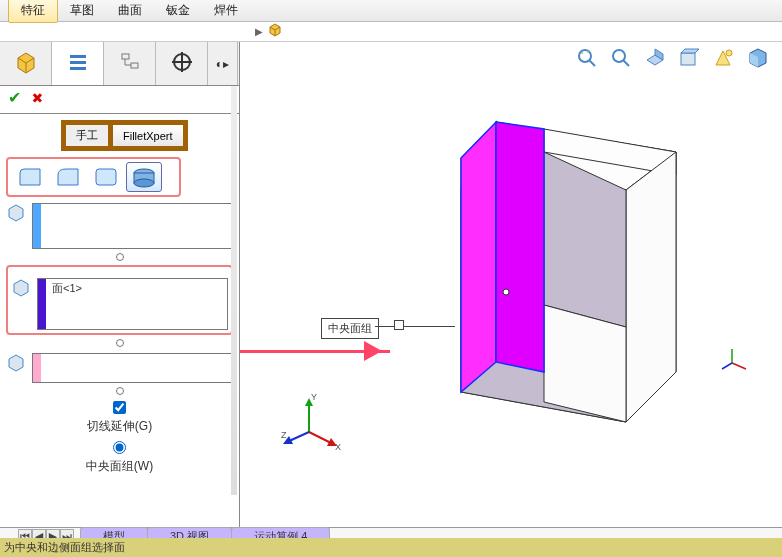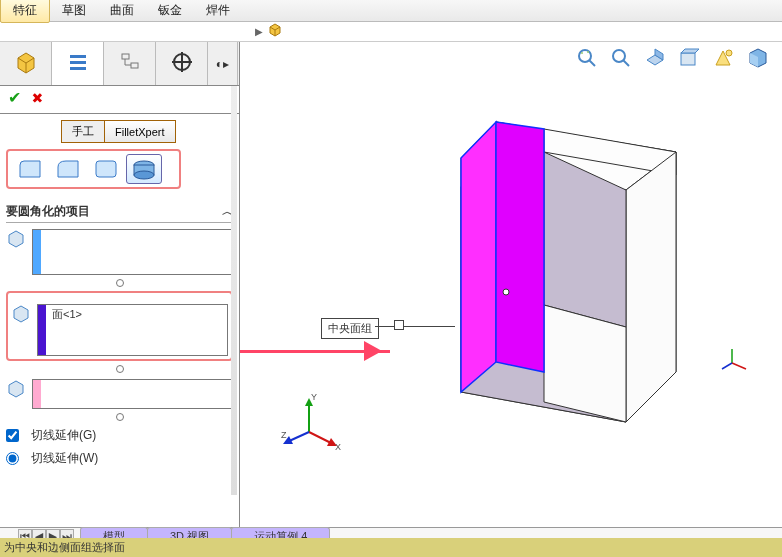--- a/index.html
+++ b/index.html
@@ -1,19 +1,19 @@
 <!DOCTYPE html>
 <html><head>
 <meta charset="utf-8">
 <style>
   * { box-sizing: border-box; margin: 0; padding: 0; font-family: "Microsoft YaHei", sans-serif; }
   body { width: 782px; height: 557px; background: #fff; overflow: hidden; position: relative; font-size: 12px; color: #333; }
 
   
-  .ribbon { background: linear-gradient(#f7f7f7,#e9e9e9); border-bottom: 1px solid #bbb; height: 22px; display: flex; align-items: center; }
+  .ribbon { background: linear-gradient(#f7f7f7,#e9e9e9); border-bottom: 1px solid #bbb; height: 22px; display: flex; align-items: center; padding-left: 8px; }
   .ribbon a { padding: 3px 12px; cursor: pointer; color: #222; font-size: 12px; }
   .ribbon a.active { background: linear-gradient(#fffbe0,#ffe9a6); border: 1px solid #d5b65a; border-radius: 2px; }
 
   
   .strip2 { height: 20px; border-bottom: 1px solid #ccc; display: flex; align-items: center; padding-left: 255px; gap: 4px; background:#fff;}
   .strip2 .tri { font-size: 10px; color:#666;}
   .strip2 .crumb { font-size: 11px; }
 
   
   .left { position: absolute; top: 42px; left: 0; width: 240px; bottom: 30px; border-right: 1px solid #888; background: #fff; }
@@ -26,41 +26,41 @@
   .featHeader { padding: 8px 8px 4px; display:flex; align-items:center; gap:6px; }
   .featHeader .ficon { width:16px; height:16px; }
   .featHeader b { font-weight:bold; font-size:13px;}
   .help { margin-left:auto; width:16px; height:16px; border:1px solid #999; border-radius:50%; display:flex; align-items:center; justify-content:center; color:#555; cursor:pointer;}
   .okrow { padding:2px 8px 6px; display:flex; gap:10px; align-items:center;}
   .okrow .ok { color:#16a016; font-size:16px; cursor:pointer;}
   .okrow .can { color:#d00; font-size:14px; cursor:pointer;}
 
   .panelScroll { border-top:1px solid #888; height:calc(100% - 96px); overflow:hidden; position:relative; padding:6px;}
   .modeRow { display:flex; gap:0; margin-left:55px; margin-bottom:6px;}
-  .modeRow button { padding:3px 10px; font-size:11px; border:1px solid #a16207; background:linear-gradient(#fff,#e8e8e8); cursor:pointer;}
+  .modeRow button { padding:3px 10px; font-size:11px; border:5px solid #a16207; background:linear-gradient(#fff,#e8e8e8); cursor:pointer;}
   .modeRow button:first-child { border-right:none; background:#eee;}
 
   .typeRow { display:flex; gap:2px; border:2px solid #f08080; border-radius:4px; padding:3px 4px; width:175px;}
   .typeRow .cyl { width:36px; height:30px; display:flex; align-items:center; justify-content:center; cursor:pointer; border:1px solid transparent;}
   .typeRow .cyl.on { background:linear-gradient(#fff,#d3e9ff); border:1px solid #66a; border-radius:3px;}
 
   .secTitle { margin-top:14px; padding-bottom:2px; border-bottom:1px solid #aaa; display:flex; align-items:center; justify-content:space-between; font-weight:bold;}
   .chev { font-size:11px; color:#555;}
 
   .selBlock { display:flex; gap:6px; margin-top:6px; align-items:flex-start;}
   .selBlock .mini { width:20px; height:20px;}
   .selBlock .box { flex:1; min-height:46px; background:#fff; border:1px solid #777; position:relative; font-size:11px; padding:2px;}
   .selBlock .bar { position:absolute; left:0; top:0; bottom:0; width:8px;}
   .selBlock .bar.blue { background:#4fa8ff;}
   .selBlock .bar.purple { background:#4a14d0;}
   .selBlock .bar.pink { background:#ffaad0;}
   .highlight { border:2px solid #f08080; border-radius:4px; padding:3px;}
 
   .dot { width:8px;height:8px;border:1px solid #777;border-radius:50%; background:#fff; margin:4px auto;}
-  .chkRow { display:flex; align-items:center; gap:12px; margin-top:6px; font-size:12px;}
+  .chkRow { display:flex; align-items:center; gap:4px; margin-top:6px; font-size:12px;flex-direction:column;}
   .chkRow input { accent-color:#0066cc;}
 
   
   .viewport { position:absolute; left:246px; right:0; top:42px; bottom:30px; background:#fff;}
   .viewTools { position:absolute; top:0; right:8px; display:flex; gap:8px; padding:4px;}
   .viewTools .vt { width:26px; height:24px; display:flex; align-items:center; justify-content:center; cursor:pointer;}
 
   .model { position:absolute; left:130px; top:50px; width:380px; height:380px;}
   .callout { position:absolute; left:75px; top:276px; }
   .callout .box { background:#fff; border:1px solid #444; padding:2px 6px; font-size:11px; display:inline-block;}
@@ -278,24 +278,20 @@
         </div>
       <div class="cyl on">
           <svg width="28" height="24">
             <ellipse cx="14" cy="8" rx="10" ry="4" fill="#7fb5e6" stroke="#2a5a9a"></ellipse>
             <rect x="4" y="8" width="20" height="10" fill="#7fb5e6" stroke="#2a5a9a"></rect>
             <ellipse cx="14" cy="18" rx="10" ry="4" fill="#5a97d6" stroke="#2a5a9a"></ellipse>
           </svg>
         </div>
     </div>
 
-    <div class="secTitle">
-      <span>要圆角化的项目</span>
-      <span class="chev">︿</span>
-    </div>
 
     <div class="selBlock">
       <span class="mini"><svg width="20" height="20">
             <polygon points="3,6 10,2 17,6 17,14 10,18 3,14" fill="#d9e6f2" stroke="#4a87c7"></polygon>
           </svg></span>
       <div class="box">
         <div class="bar blue"></div>
       </div>
     </div>
     <div class="dot"></div>
@@ -322,21 +318,21 @@
       </div>
     </div>
     <div class="dot"></div>
 
     <div class="chkRow">
       <input type="checkbox" checked="" style="">
       <span>切线延伸(G)</span>
     </div>
     <div class="chkRow">
       <input type="radio" checked="" style="">
-      <span>切线延伸(W)</span>
+      <span>中央面组(W)</span>
     </div>
   </div>
   <div class="scrollhint"></div>
 </div>
 
 <div class="bottabs">
   <span class="nav">⏮</span>
   <span class="nav">◀</span>
   <span class="nav">▶</span>
   <span class="nav">⏭</span>

